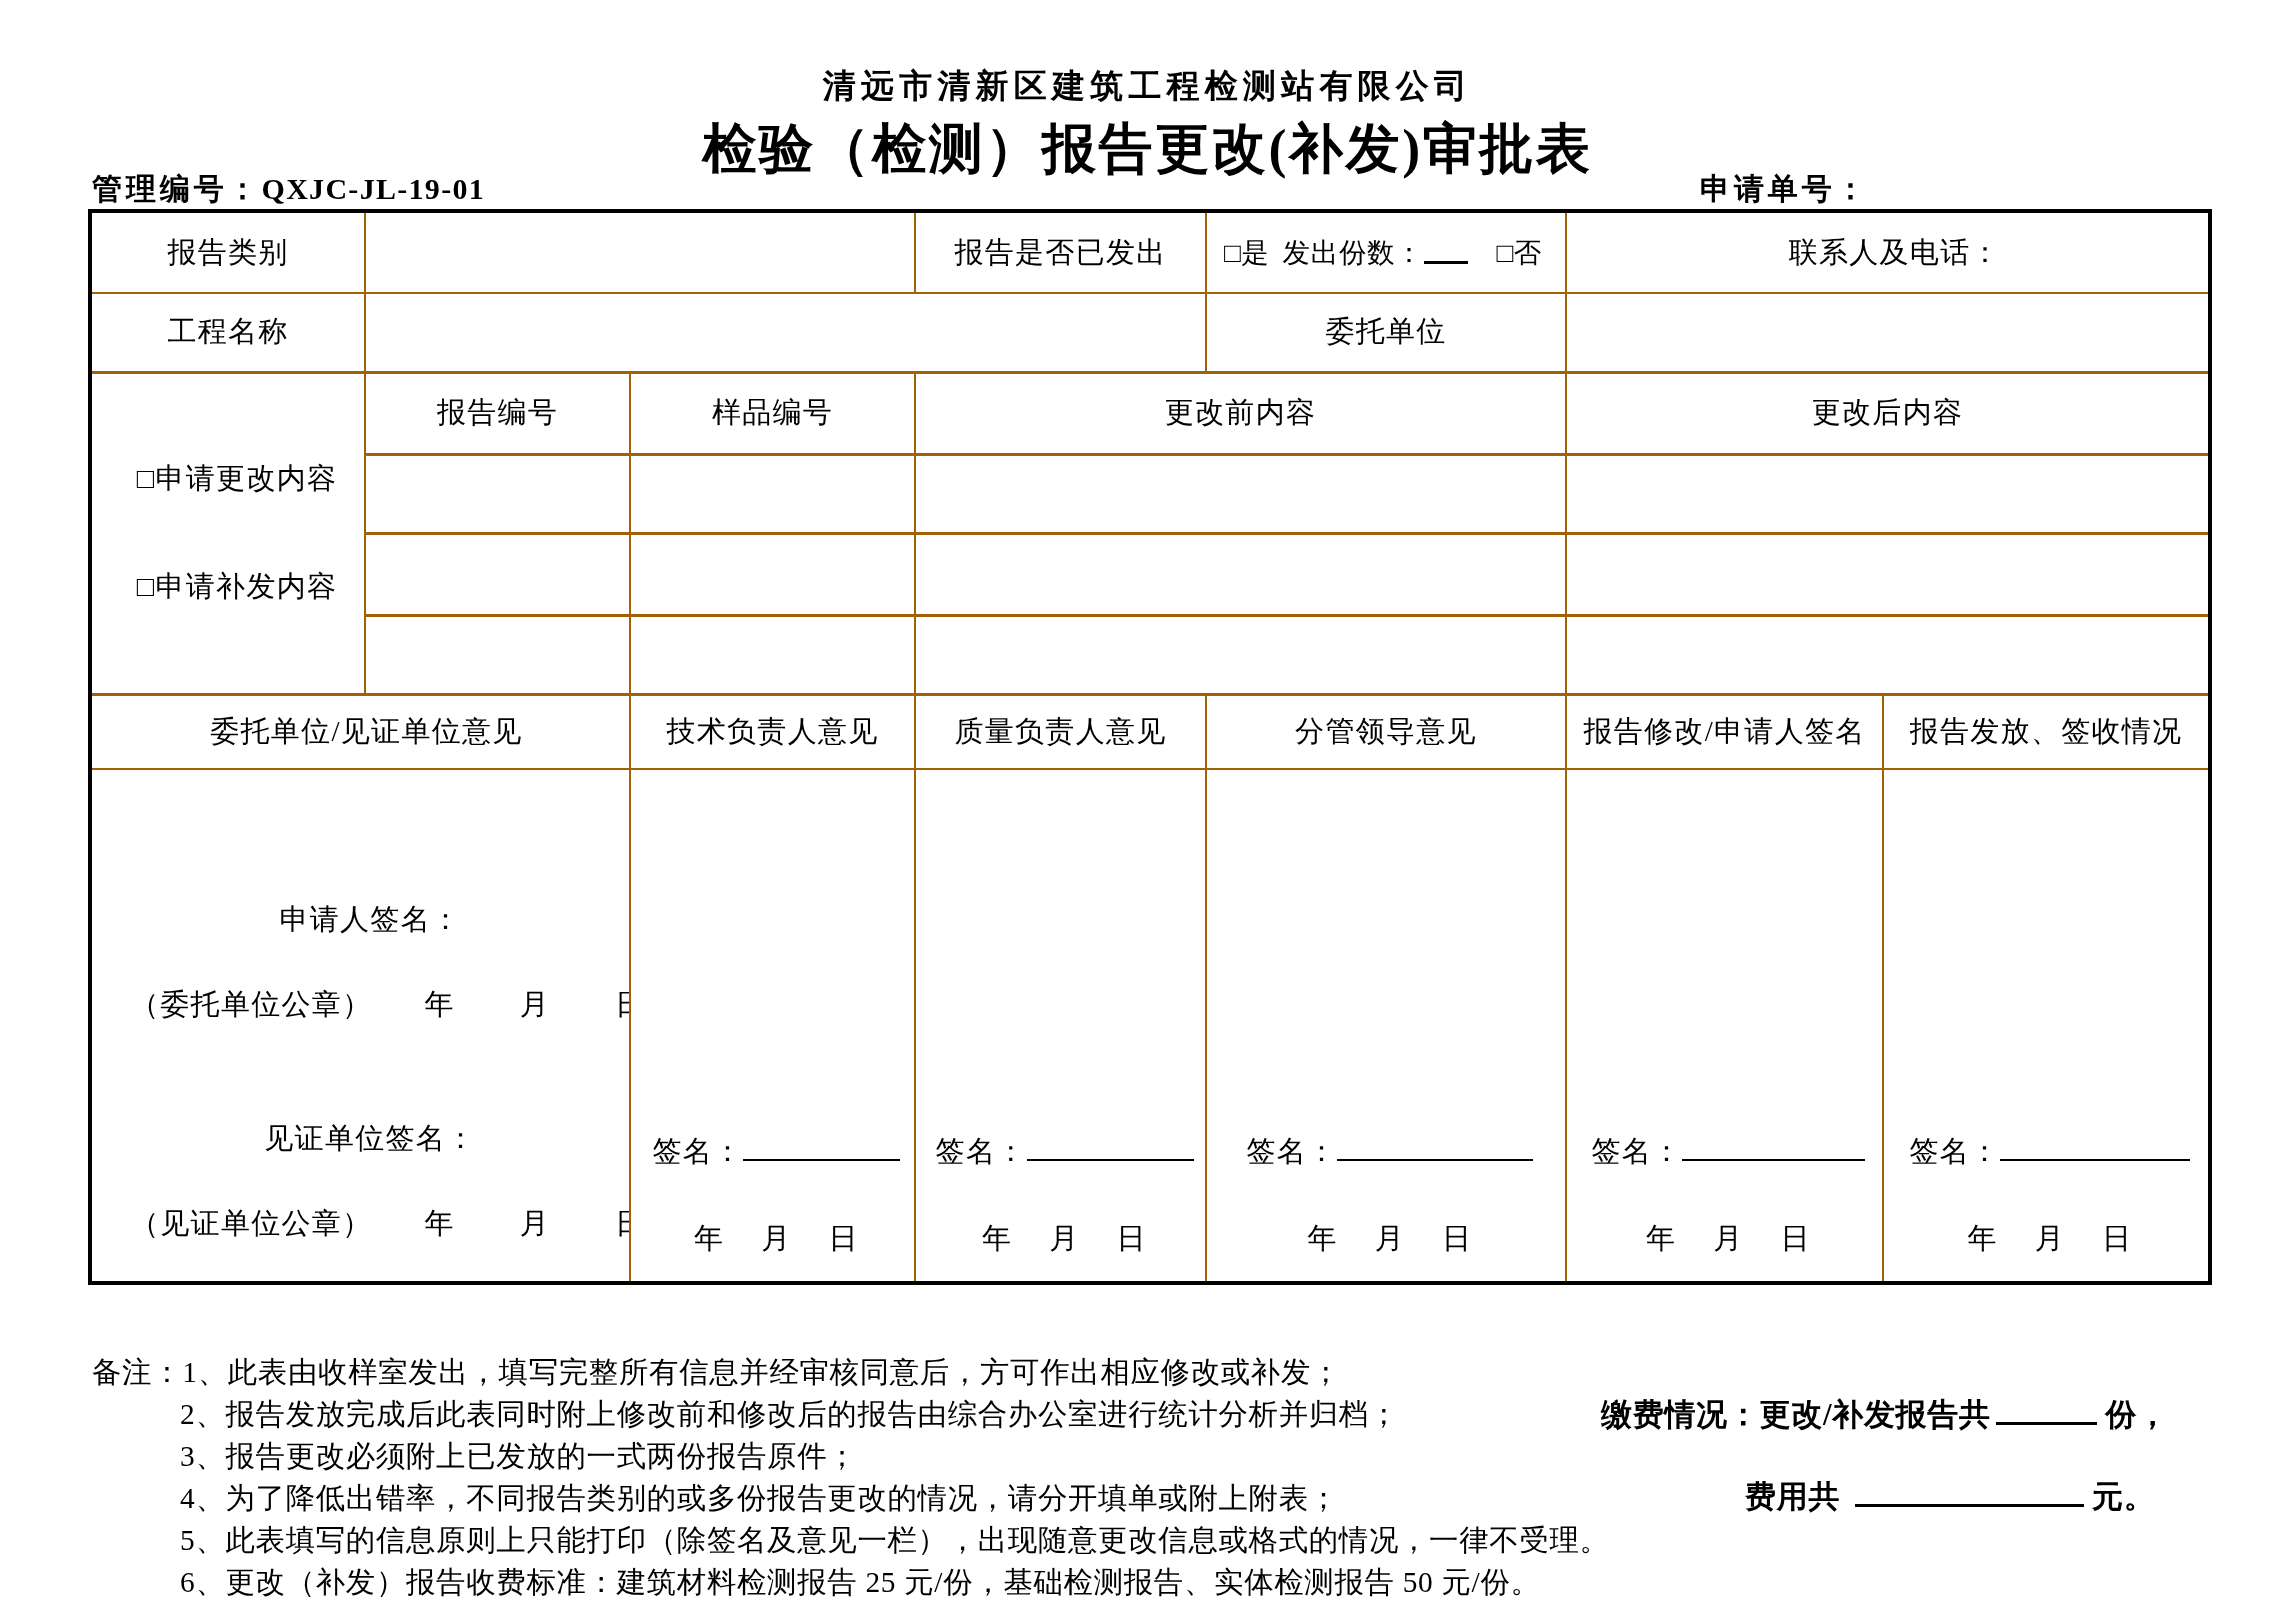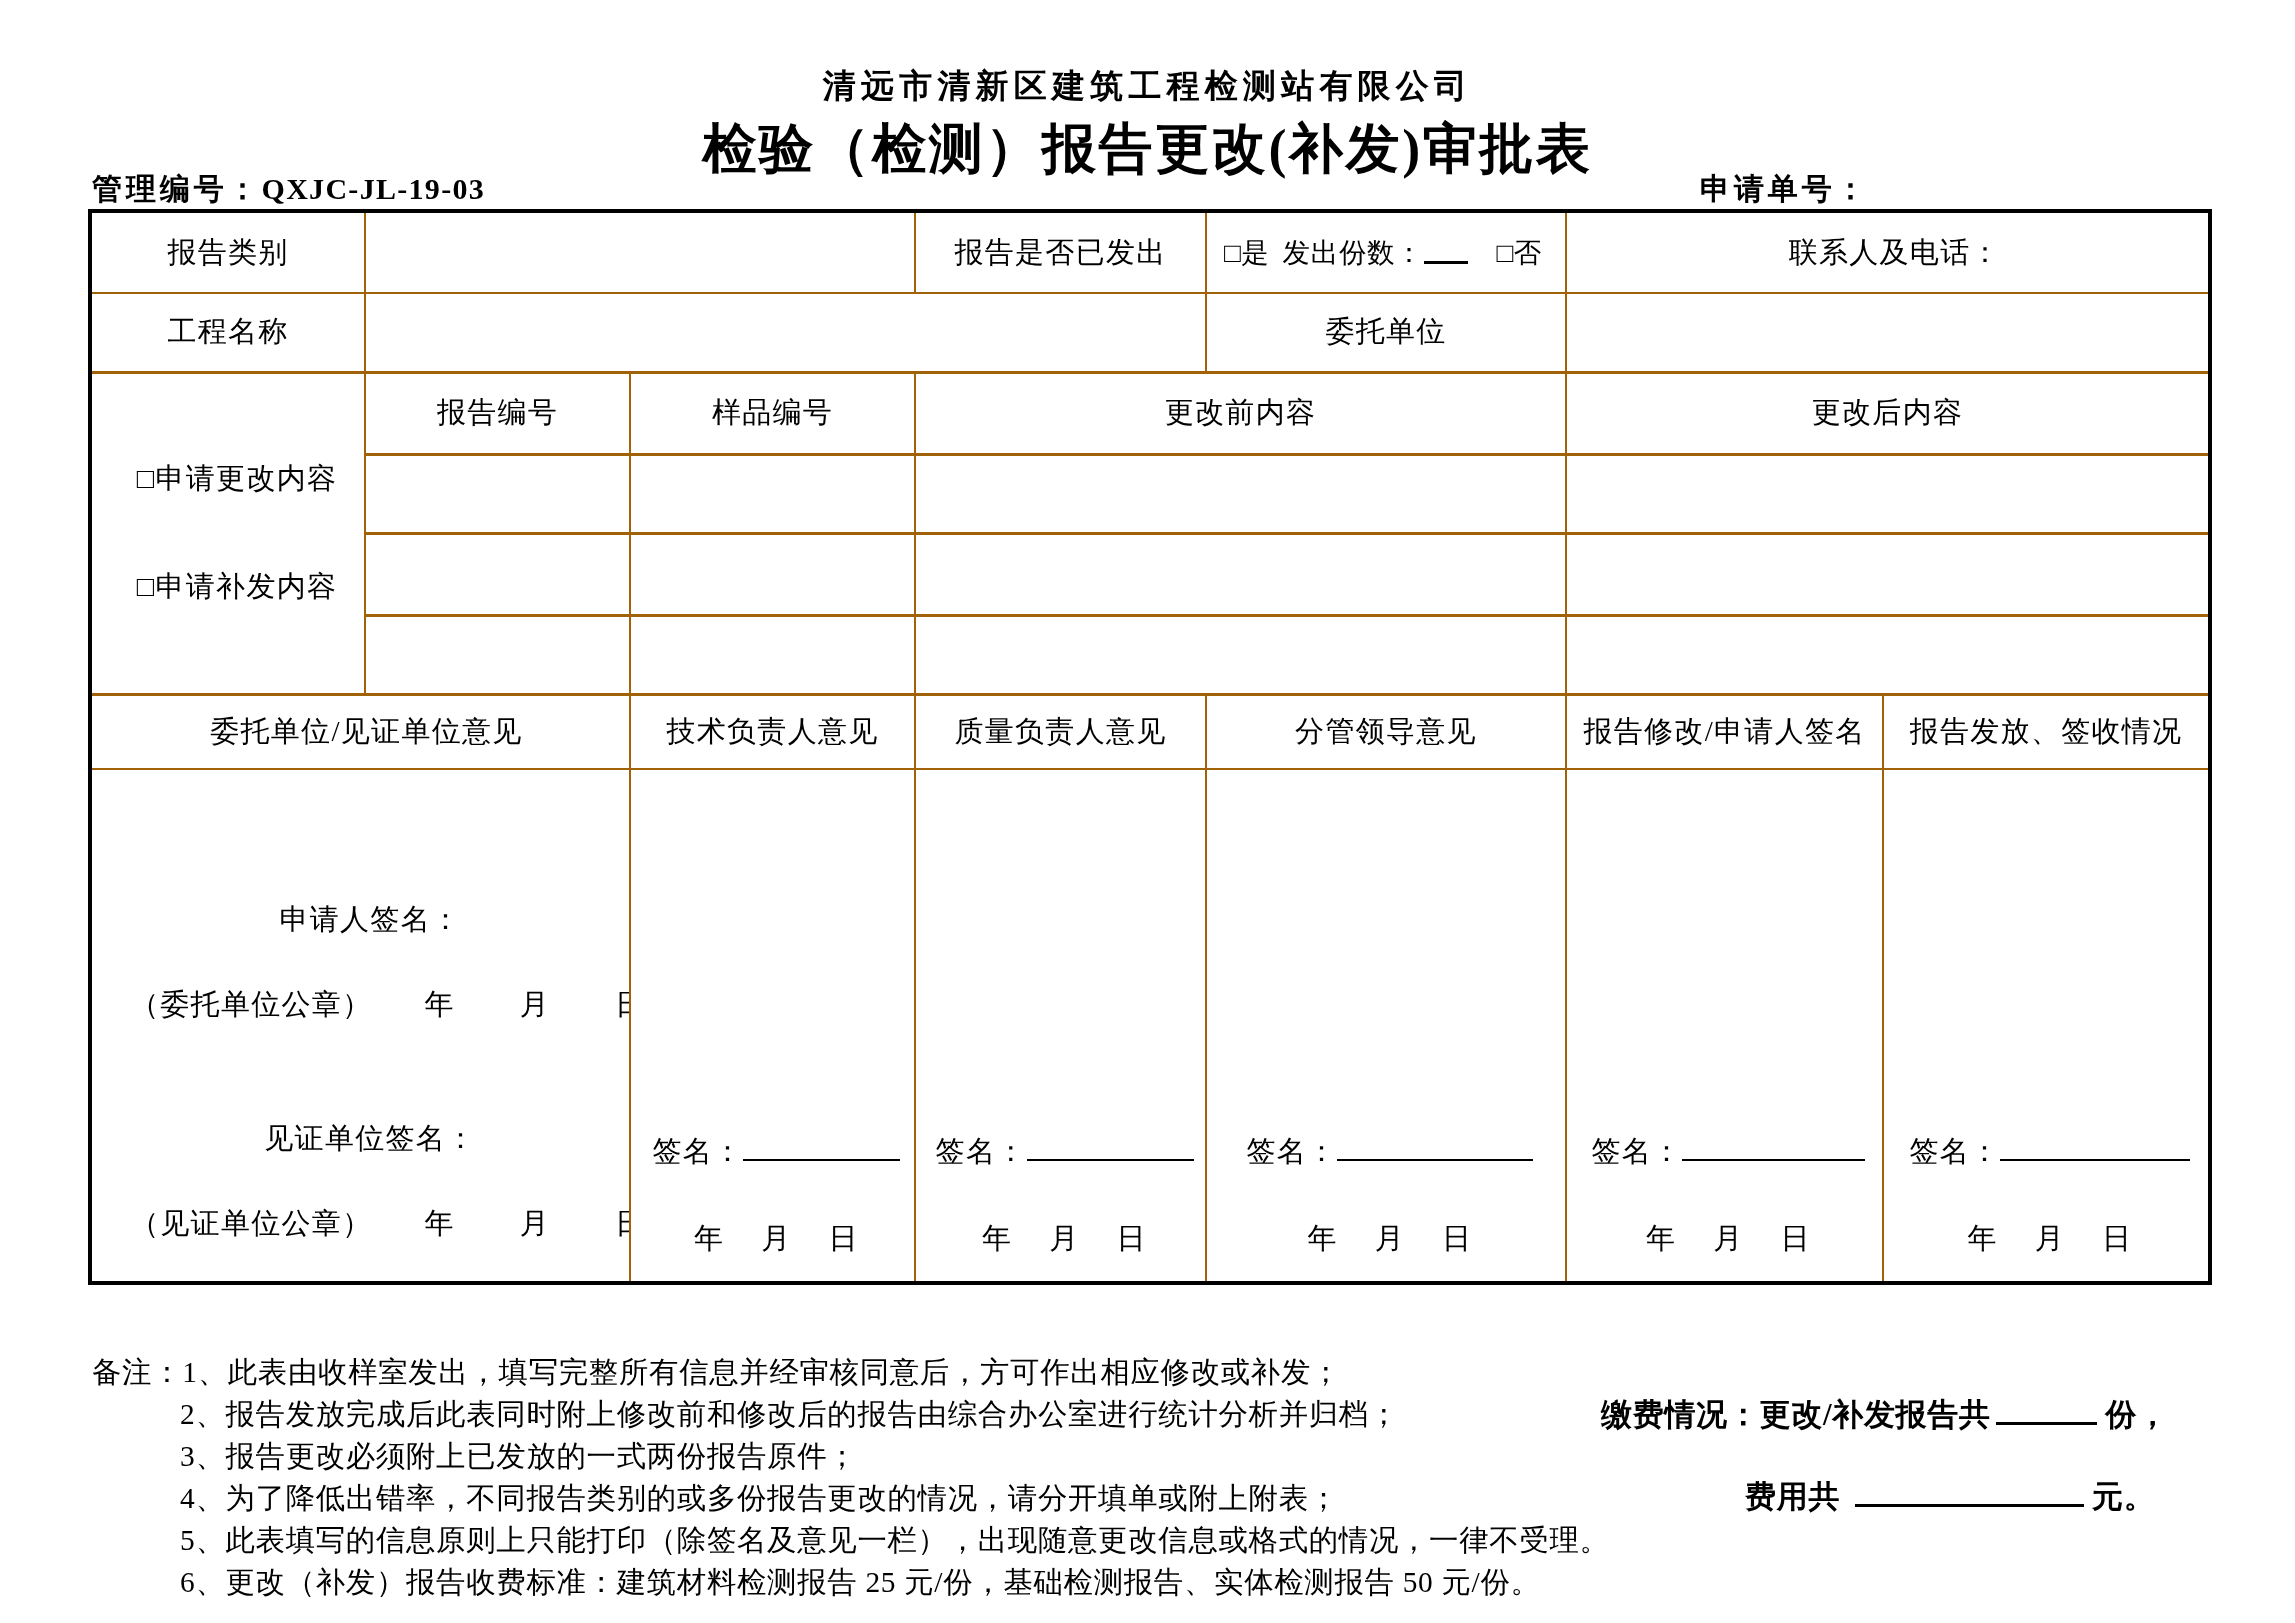--- a/index.html
+++ b/index.html
@@ -90,21 +90,21 @@
 </style>
 </head>
 <body>
 
 <div class="page">
 
   <div class="title1">清远市清新区建筑工程检测站有限公司</div>
   <div class="title2">检验（检测）报告更改(补发)审批表</div>
 
   <div class="meta-manage">
-    <span class="zh">管理编号：</span><span class="code">QXJC-JL-19-03</span>
+    <span class="zh">管理编号：</span><span class="code">QXJC-JL-19-01</span>
   </div>
   <div class="meta-apply">
     <span class="zh">申请单号：</span>
   </div>
 
   <table class="form">
     <colgroup>
       <col style="width:275px">
         <col style="width:265px">
         <col style="width:285px">

